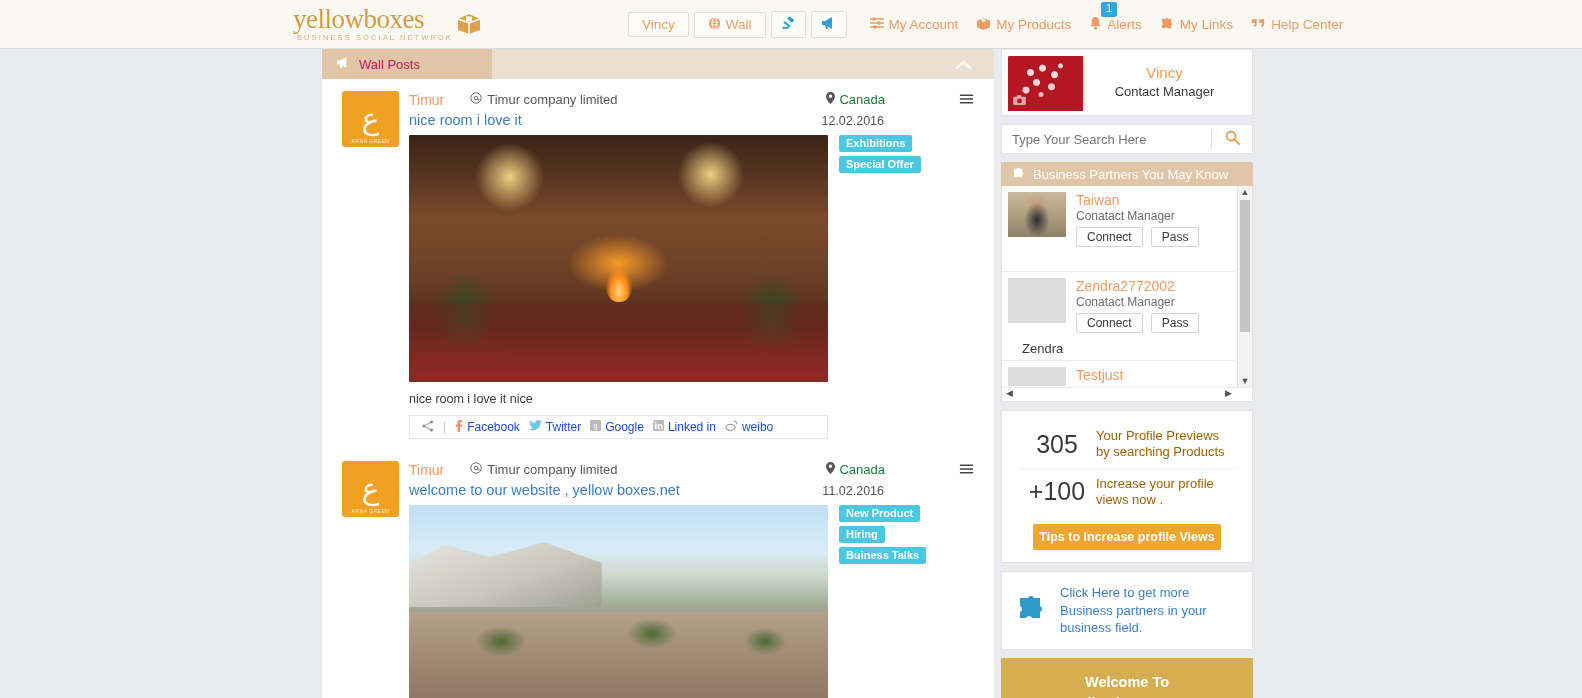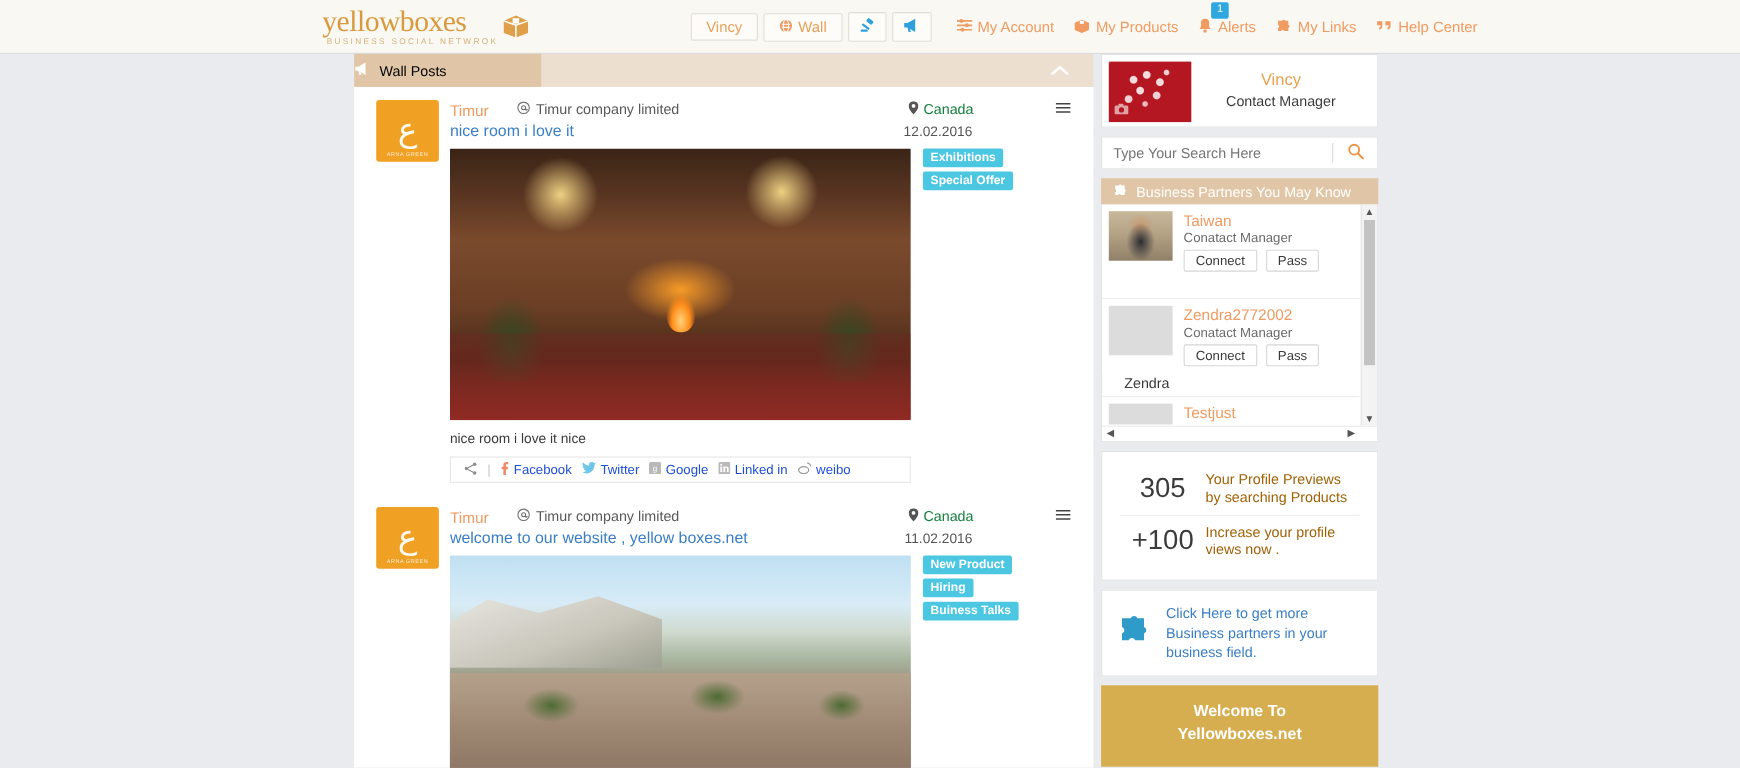--- a/index.html
+++ b/index.html
@@ -63,23 +63,23 @@
   .col-main { width: 672px; }
   .col-right { width: 588px; padding-left: 7px; }
 
   
   .wall-head {
     height: 30px; background: #ecdfcf;
     display: flex; align-items: center; justify-content: space-between;
     position: relative;
   }
   .wall-head-label {
-    background: #e0c6a7; color: #000000; font-size: 13px;
+    background: #e0c6a7; color: #be185d; font-size: 13px;
     height: 30px; width: 170px;
-    display: flex; align-items: center; gap: 8px; padding-left: 0;
+    display: flex; align-items: center; gap: 8px; padding-left: 14px;
   }
   .chevron-up { color: #fff; font-size: 15px; margin-right: 22px; opacity:.95; }
 
   .wall-body { background: #fff; height: 619px; padding: 0 0 0 0; }
 
   .post { padding: 12px 20px 0 20px; display: flex; }
   .avatar {
     width: 57px; height: 56px; background: #f0a022; border-radius: 3px;
     flex: 0 0 57px; position: relative; overflow: hidden;
     display: flex; align-items: center; justify-content: center;
@@ -629,20 +629,21 @@
 
       <div class="card stats-card">
         <div class="stat-row">
           <div class="stat-num">305</div>
           <div class="stat-txt">Your Profile Previews by searching Products</div>
         </div>
         <div class="stat-row">
           <div class="stat-num">+100</div>
           <div class="stat-txt">Increase your profile views now .</div>
         </div>
+        <button class="tips-btn">Tips to Increase profile Views</button>
       </div>
 
       <div class="card cta-card">
         <span class="puzzle">
           <svg width="32" height="28" viewBox="0 0 16 14">
               <path d="M2 2h4a1.6 1.6 0 013 0h3v4a1.6 1.6 0 010 3v3H8a1.6 1.6 0 00-3 0H2V9a1.6 1.6 0 000-3z" fill="#2e9bc9"></path>
             </svg>
         </span>
         <span class="cta-text">Click Here to get more Business partners in your business field.</span>
       </div>

